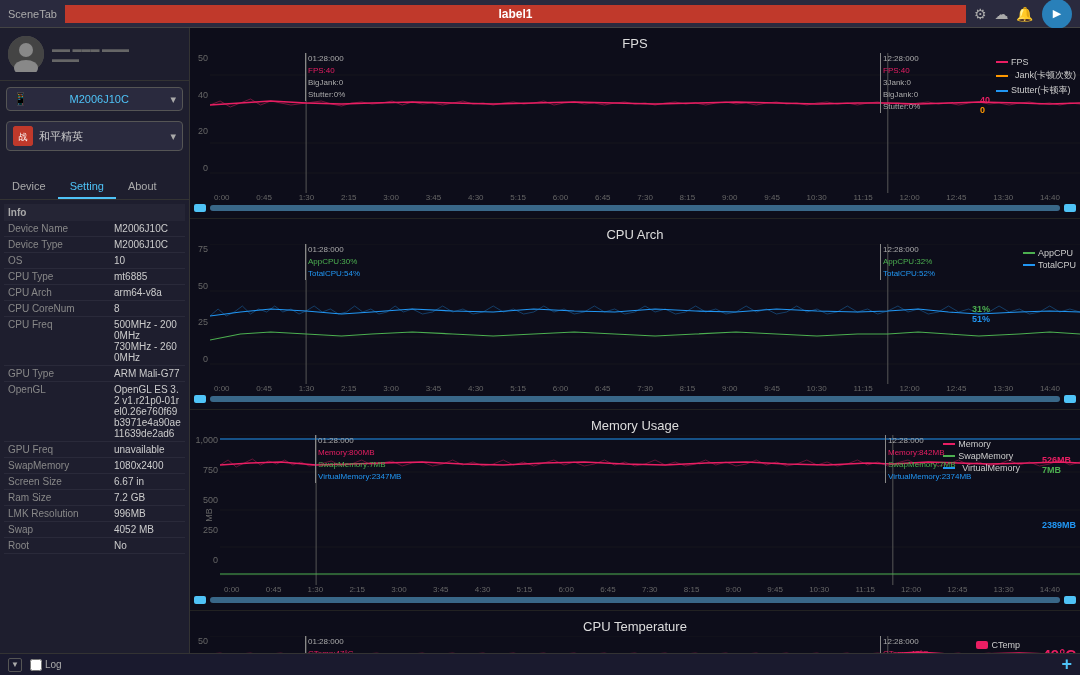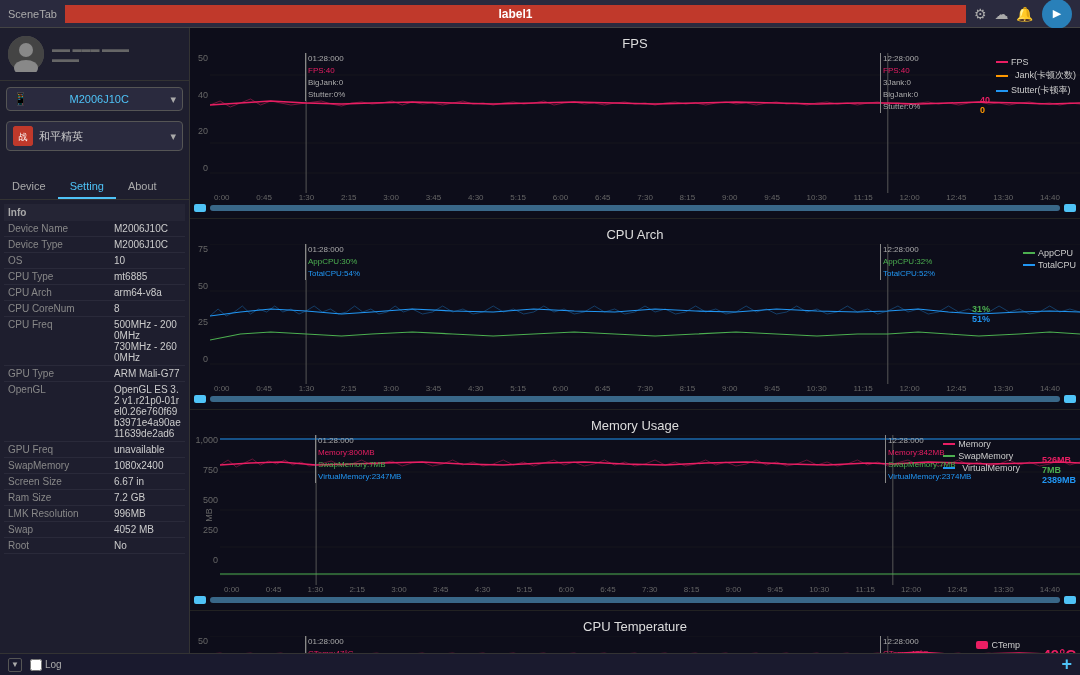--- a/index.html
+++ b/index.html
@@ -380,21 +380,21 @@
             <div style="font-size:8px;color:#aaa;line-height:1.5;white-space:nowrap;">01:28:000<br><span style="color:#e91e63;">Memory:800MB</span><br><span style="color:#4caf50;">SwapMemory:7MB</span><br><span style="color:#2196f3;">VirtualMemory:2347MB</span></div>
           </div>
 
           <div style="position:absolute;left:665px;top:0;border-left:1px solid #888;padding-left:2px;">
             <div style="font-size:8px;color:#aaa;line-height:1.5;white-space:nowrap;">12:28:000<br><span style="color:#e91e63;">Memory:842MB</span><br><span style="color:#4caf50;">SwapMemory:7MB</span><br><span style="color:#2196f3;">VirtualMemory:2374MB</span></div>
           </div>
 
           <div style="position:absolute;right:4px;top:20px;">
             <div style="font-size:9px;color:#e91e63;font-weight:bold;">526MB</div>
             <div style="font-size:9px;color:#4caf50;font-weight:bold;">7MB</div>
-            <div style="font-size:9px;color:#2196f3;font-weight:bold;">2389MB</div>
+            <div style="font-size:9px;color:#2196f3;font-weight:bold;margin-top:45px;">2389MB</div>
           </div>
 
           <div style="position:absolute;right:60px;top:4px;">
             <div style="display:flex;align-items:center;gap:3px;margin-bottom:2px;">
               <div style="width:12px;height:2px;background:#e91e63;"></div>
               <span style="font-size:9px;color:#ccc;">Memory</span>
             </div>
             <div style="display:flex;align-items:center;gap:3px;margin-bottom:2px;">
               <div style="width:12px;height:2px;background:#4caf50;"></div>
               <span style="font-size:9px;color:#ccc;">SwapMemory</span>

